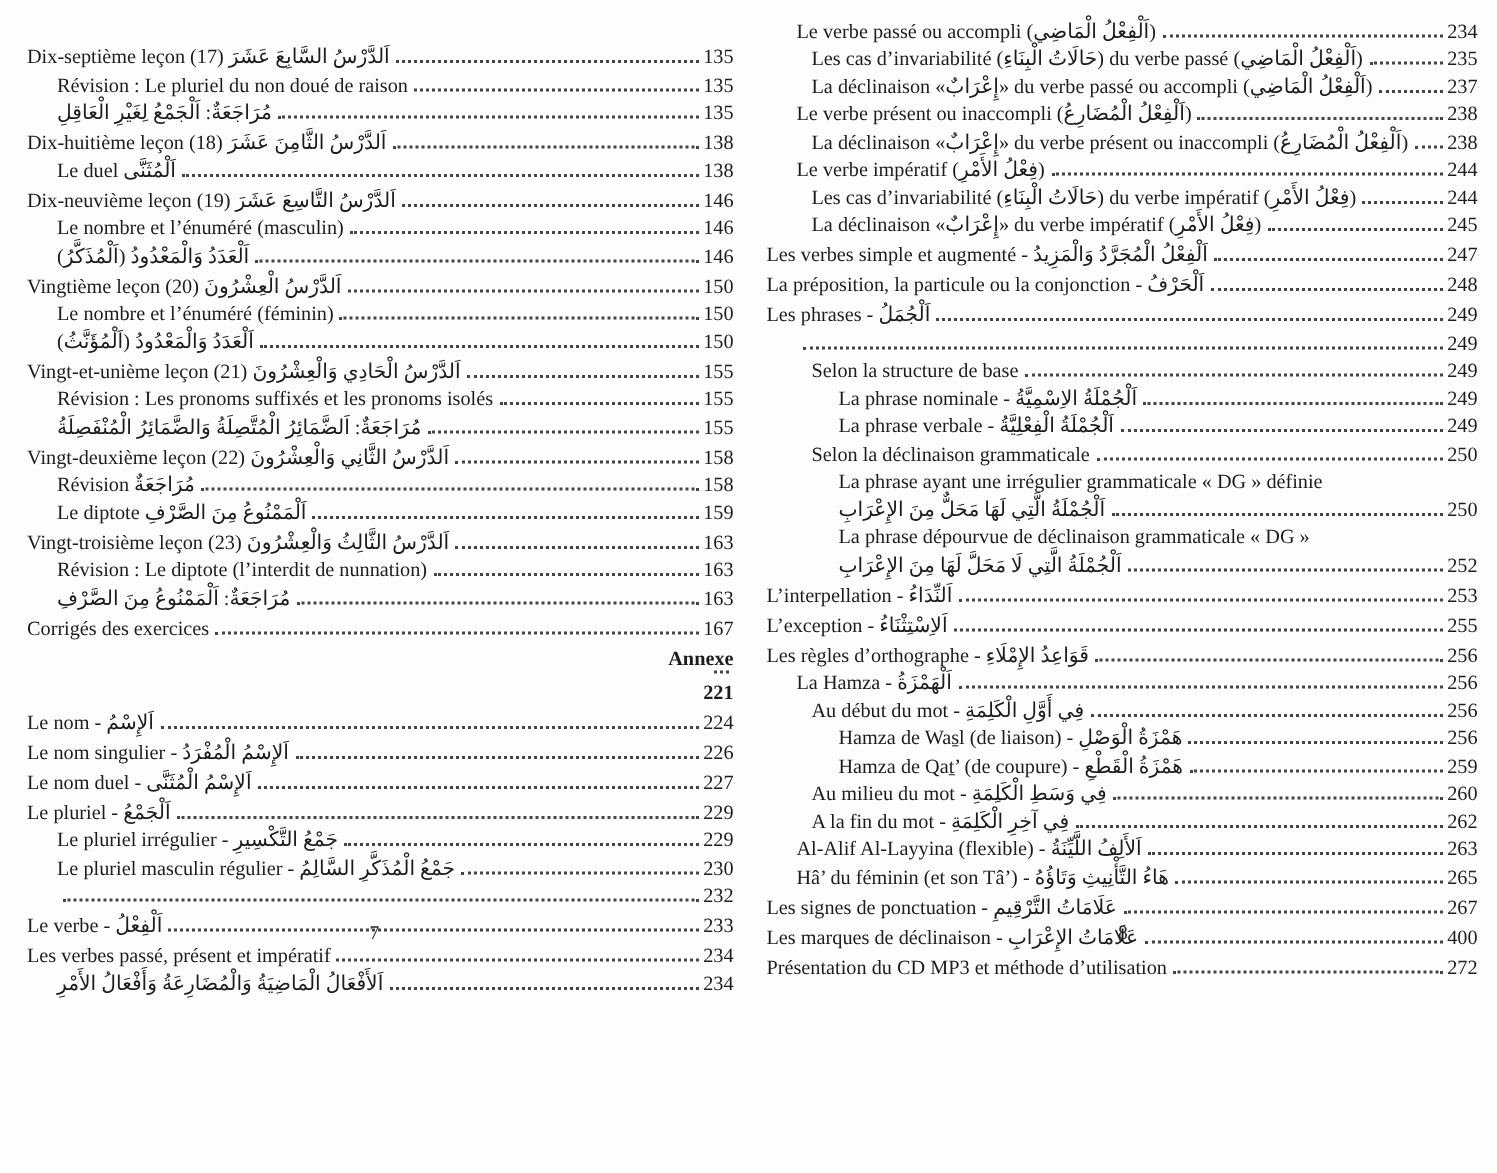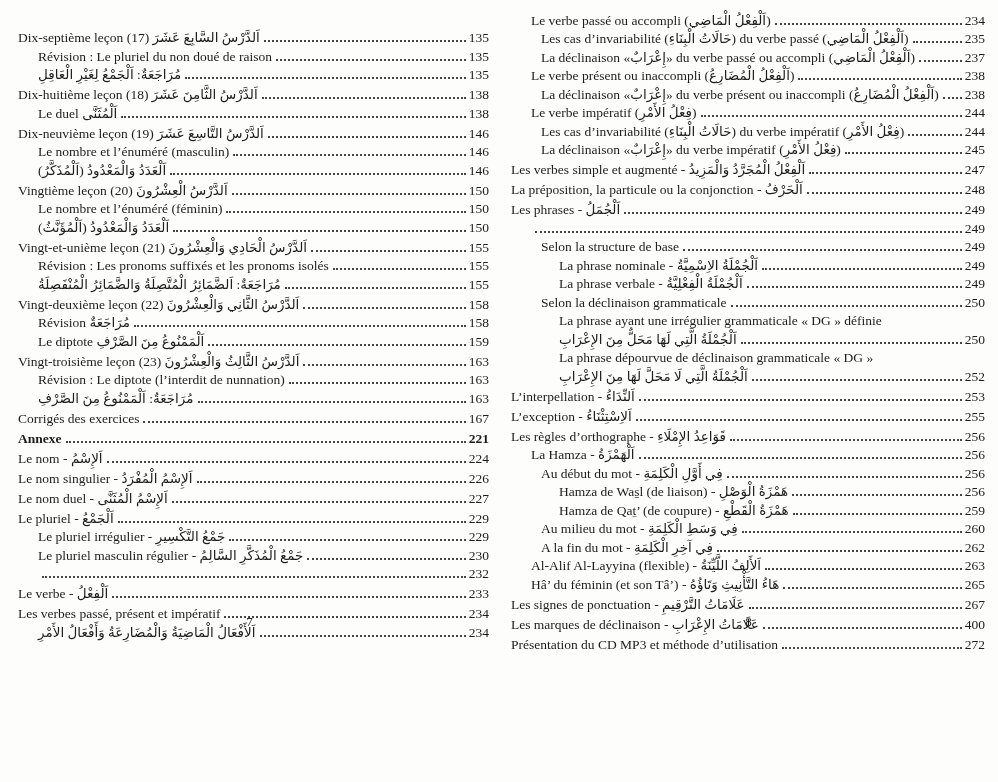--- a/index.html
+++ b/index.html
@@ -14,21 +14,21 @@
   .page-right{padding:10px 13px 0 12px;}
   .toc-row{
     display:flex;align-items:flex-end;
     font-size:13.5px;line-height:1.26;margin:1.5px 0;
     white-space:nowrap;
   }
   .lvl0{margin-top:3px;}
   .lvl1{padding-left:20px;}
   .lvl2{padding-left:30px;text-align:right;}
   .lvl3{padding-left:48px;}
-  .bold{font-weight:bold;}
+  .bold{font-weight:bold;flex-direction:column;}
   .toc-label{unicode-bidi:isolate;}
   .leader{
     flex:1 1 auto;min-width:10px;height:0;
     margin:0 3px 4px 4px;align-self:flex-end;
     border-bottom:2px dotted #454545;
   }
   .toc-pagenum{white-space:nowrap;}
   .pagenum-footer{
     position:absolute;bottom:8px;left:0;width:100%;
     text-align:center;font-size:13px;color:#222;

